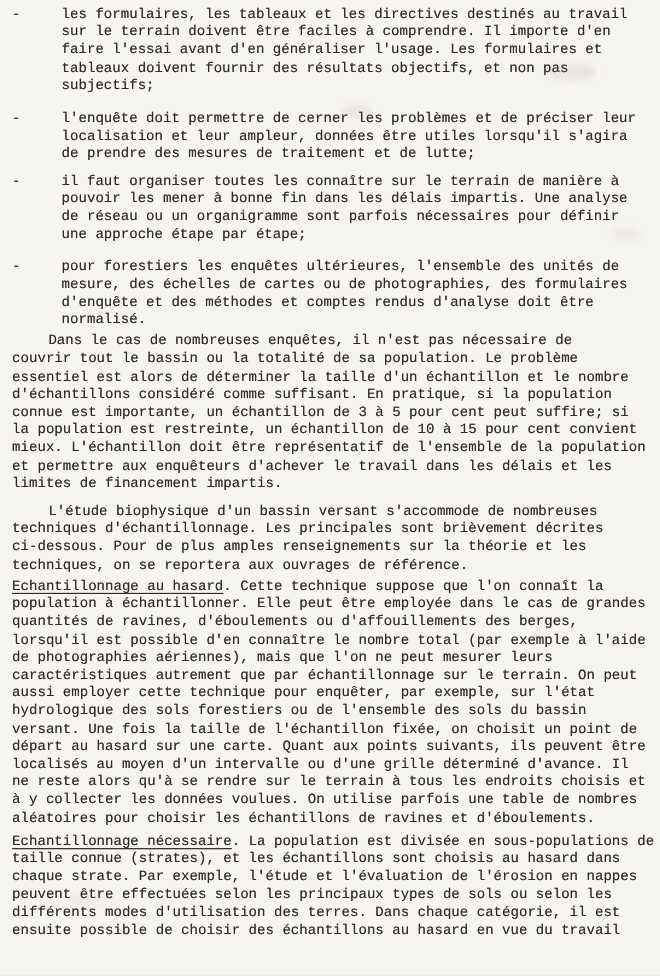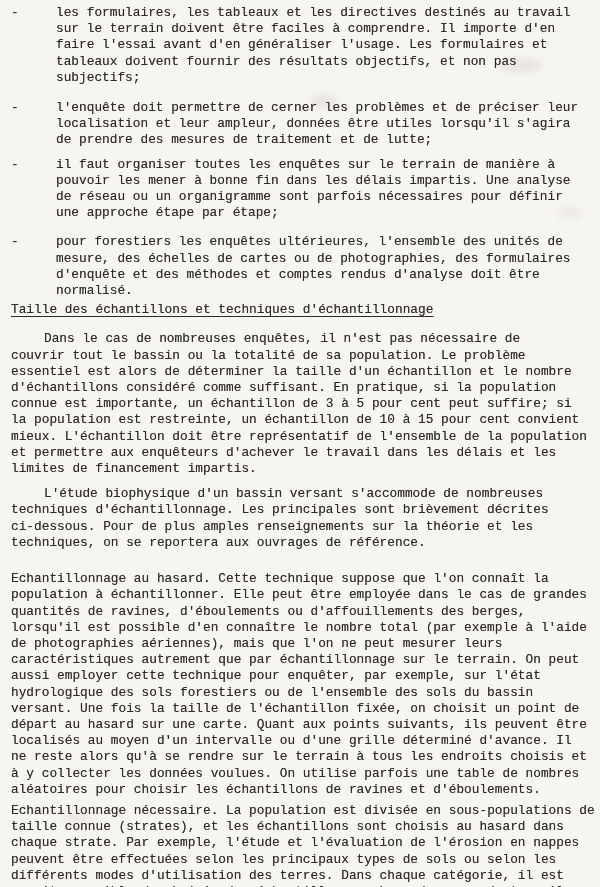--- a/index.html
+++ b/index.html
@@ -35,20 +35,21 @@
     text-decoration-thickness: 1px;
     white-space: pre-wrap;
   }
   .para {
     white-space: pre-wrap;
   }
   .para.indented {
     text-indent: 33px;
   }
   .runin-head {
+    text-decoration: underline;
     text-underline-offset: 3px;
     text-decoration-thickness: 1px;
   }
   .smudge {
     position: absolute;
     background: rgba(128,120,107,0.12);
     border-radius: 50%;
     filter: blur(3px);
     pointer-events: none;
   }
@@ -73,47 +74,46 @@
 
   <div class="bullet-item" style="margin-bottom:8px">
     <span class="dash">-</span>
     <div class="bullet-text">l'enquête doit permettre de cerner les problèmes et de préciser leur
 localisation et leur ampleur, données être utiles lorsqu'il s'agira
 de prendre des mesures de traitement et de lutte;</div>
   </div>
 
   <div class="bullet-item" style="margin-bottom:13px">
     <span class="dash">-</span>
-    <div class="bullet-text">il faut organiser toutes les enquêtes sur le terrain de manière à
+    <div class="bullet-text">il faut organiser toutes les connaître sur le terrain de manière à
 pouvoir les mener à bonne fin dans les délais impartis. Une analyse
 de réseau ou un organigramme sont parfois nécessaires pour définir
 une approche étape par étape;</div>
   </div>
 
   <div class="bullet-item" style="margin-bottom:3px">
     <span class="dash">-</span>
     <div class="bullet-text">pour forestiers les enquêtes ultérieures, l'ensemble des unités de
 mesure, des échelles de cartes ou de photographies, des formulaires
 d'enquête et des méthodes et comptes rendus d'analyse doit être
 normalisé.</div>
   </div>
 
-  <div class="heading" style="margin-bottom:13px">Taille des échantillons et techniques d'échantillonnage</div>
 
   <div class="para indented" style="margin-bottom:9px">Dans le cas de nombreuses enquêtes, il n'est pas nécessaire de
 couvrir tout le bassin ou la totalité de sa population. Le problème
 essentiel est alors de déterminer la taille d'un échantillon et le nombre
 d'échantillons considéré comme suffisant. En pratique, si la population
 connue est importante, un échantillon de 3 à 5 pour cent peut suffire; si
 la population est restreinte, un échantillon de 10 à 15 pour cent convient
 mieux. L'échantillon doit être représentatif de l'ensemble de la population
 et permettre aux enquêteurs d'achever le travail dans les délais et les
 limites de financement impartis.</div>
 
-  <div class="para indented" style="margin-bottom:20px">L'étude biophysique d'un bassin versant s'accommode de nombreuses
+  <div class="para indented" style="margin-bottom:3px">L'étude biophysique d'un bassin versant s'accommode de nombreuses
 techniques d'échantillonnage. Les principales sont brièvement décrites
 ci-dessous. Pour de plus amples renseignements sur la théorie et les
 techniques, on se reportera aux ouvrages de référence.</div>
 
   <div class="para" style="margin-bottom:5px"><span class="runin-head">Echantillonnage au hasard</span><span>. </span><span>Cette technique suppose que l'on connaît la
 population à échantillonner. Elle peut être employée dans le cas de grandes
 quantités de ravines, d'éboulements ou d'affouillements des berges,
 lorsqu'il est possible d'en connaître le nombre total (par exemple à l'aide
 de photographies aériennes), mais que l'on ne peut mesurer leurs
 caractéristiques autrement que par échantillonnage sur le terrain. On peut

